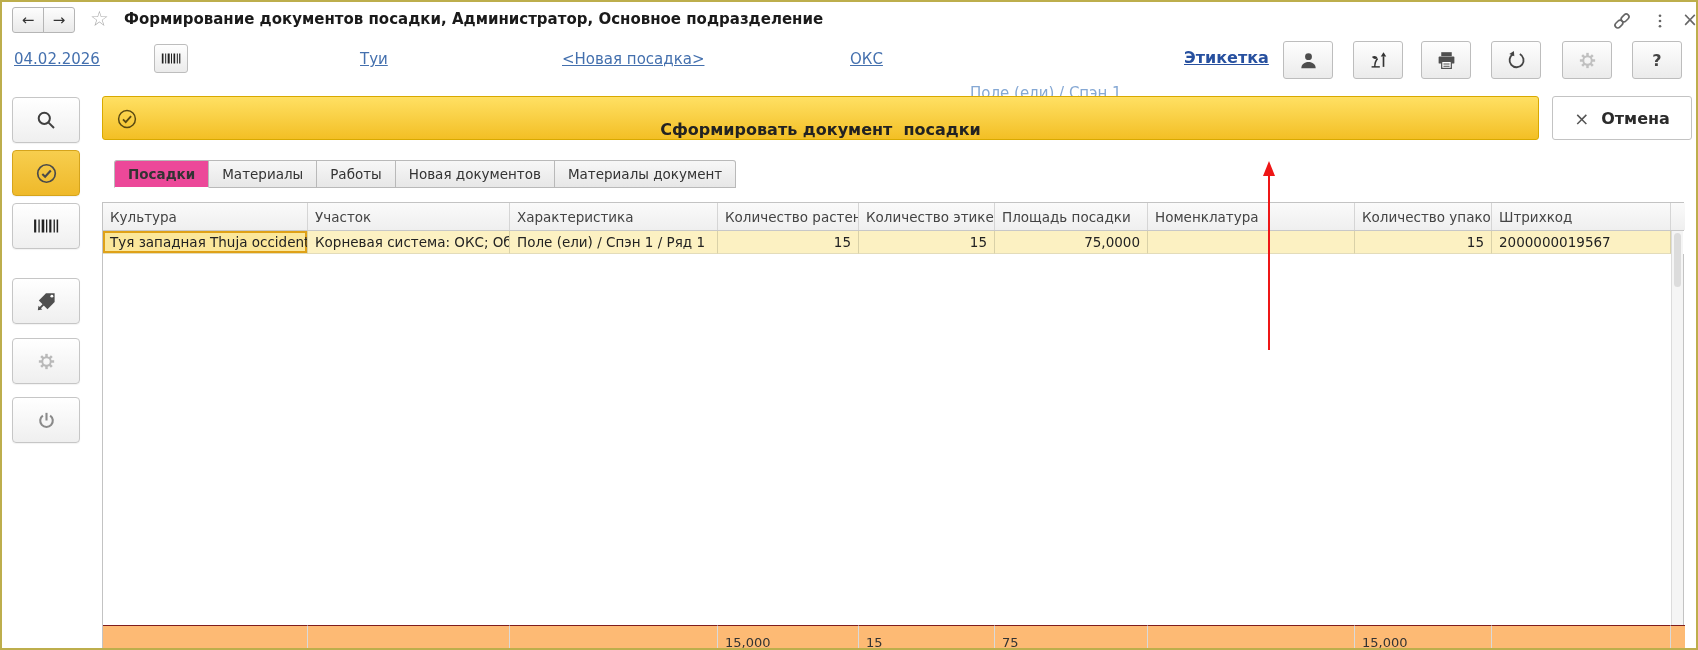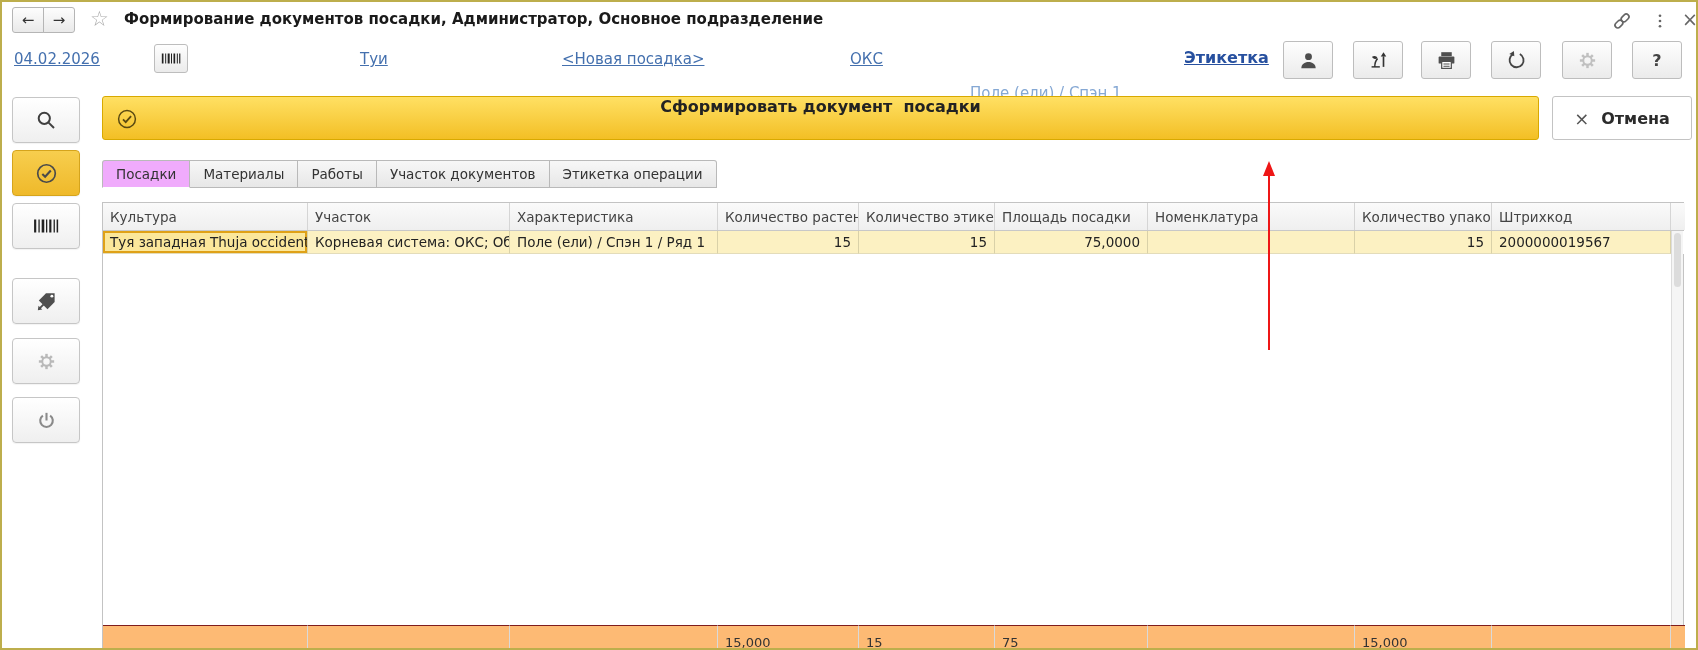--- a/index.html
+++ b/index.html
@@ -58,21 +58,21 @@
     box-shadow:0 1px 1px rgba(0,0,0,.05);
   }
   .sidebtn.active{ background:linear-gradient(#f7ce4e,#efb92a); border-color:#d5a41c; }
   .sb-search{ top:95px; } .sb-check{ top:148px; } .sb-barcode{ top:201px; }
   .sb-tag{ top:276px; } .sb-gear{ top:336px; } .sb-power{ top:395px; }
 
   
   .bigyellow{
     position:absolute; left:100px; top:94px; width:1437px; height:44px;
     background:linear-gradient(#ffe063,#f3bf25); border:1px solid #d8a900; border-radius:3px;
-    display:flex; align-items:flex-start; cursor:pointer;
+    display:flex; align-items:flex-end; cursor:pointer;
   }
   .bigyellow .txt{
     flex:1; text-align:center; font-size:16px; font-weight:bold; color:#222; white-space:pre;
   }
   .bigyellow .ic{ position:absolute; left:13px; top:11px; }
   .cancelbtn{
     position:absolute; left:1550px; top:94px; width:140px; height:44px;
     background:#fff; border:1px solid #c3c3c3; border-radius:3px;
     display:flex; align-items:center; justify-content:center; gap:12px; cursor:pointer;
   }
@@ -81,21 +81,21 @@
 
   
   .tabs{ position:absolute; left:100px; top:158px; display:flex; }
   .tab{
     height:28px; padding:0 13px; display:flex; align-items:center;
     border:1px solid #b9b9b9; border-left-width:0; background:linear-gradient(#f7f7f7,#e7e7e7);
     font-size:13.5px; color:#333; cursor:pointer; white-space:nowrap;
   }
   .tab:first-child{ border-left-width:1px; border-radius:3px 0 0 0; }
   .tab:last-child{ border-radius:0 3px 0 0; }
-  .tab.active{ background:#f0abfc; border-bottom-color:#fff; font-weight:normal; }
+  .tab.active{ background:#ec4899; border-bottom-color:#fff; font-weight:bold;margin-left:12px; }
 
   
   .grid-cols{
     display:grid;
     grid-template-columns:205px 202px 208px 141px 136px 153px 207px 137px 1fr 12px;
   }
   .table{
     position:absolute; left:100px; top:186px; width:1582px; height:446px;
     border:1px solid #c3c3c3; background:#fff;margin-top:14px;
   }
@@ -302,22 +302,22 @@
   </div>
   <div class="cancelbtn">
     <span class="x">×</span>
     <span class="t">Отмена</span>
   </div>
 
   <div class="tabs">
     <div class="tab active">Посадки</div>
     <div class="tab">Материалы</div>
     <div class="tab">Работы</div>
-    <div class="tab">Участок документов</div>
-    <div class="tab">Этикетка операции</div>
+    <div class="tab">Новая документов</div>
+    <div class="tab">Материалы документ</div>
   </div>
 
   <div class="table">
     <div class="thead grid-cols">
       <div class="th">Культура</div>
       <div class="th">Участок</div>
       <div class="th">Характеристика</div>
       <div class="th">Количество растений</div>
       <div class="th">Количество этикеток</div>
       <div class="th">Площадь посадки</div>

